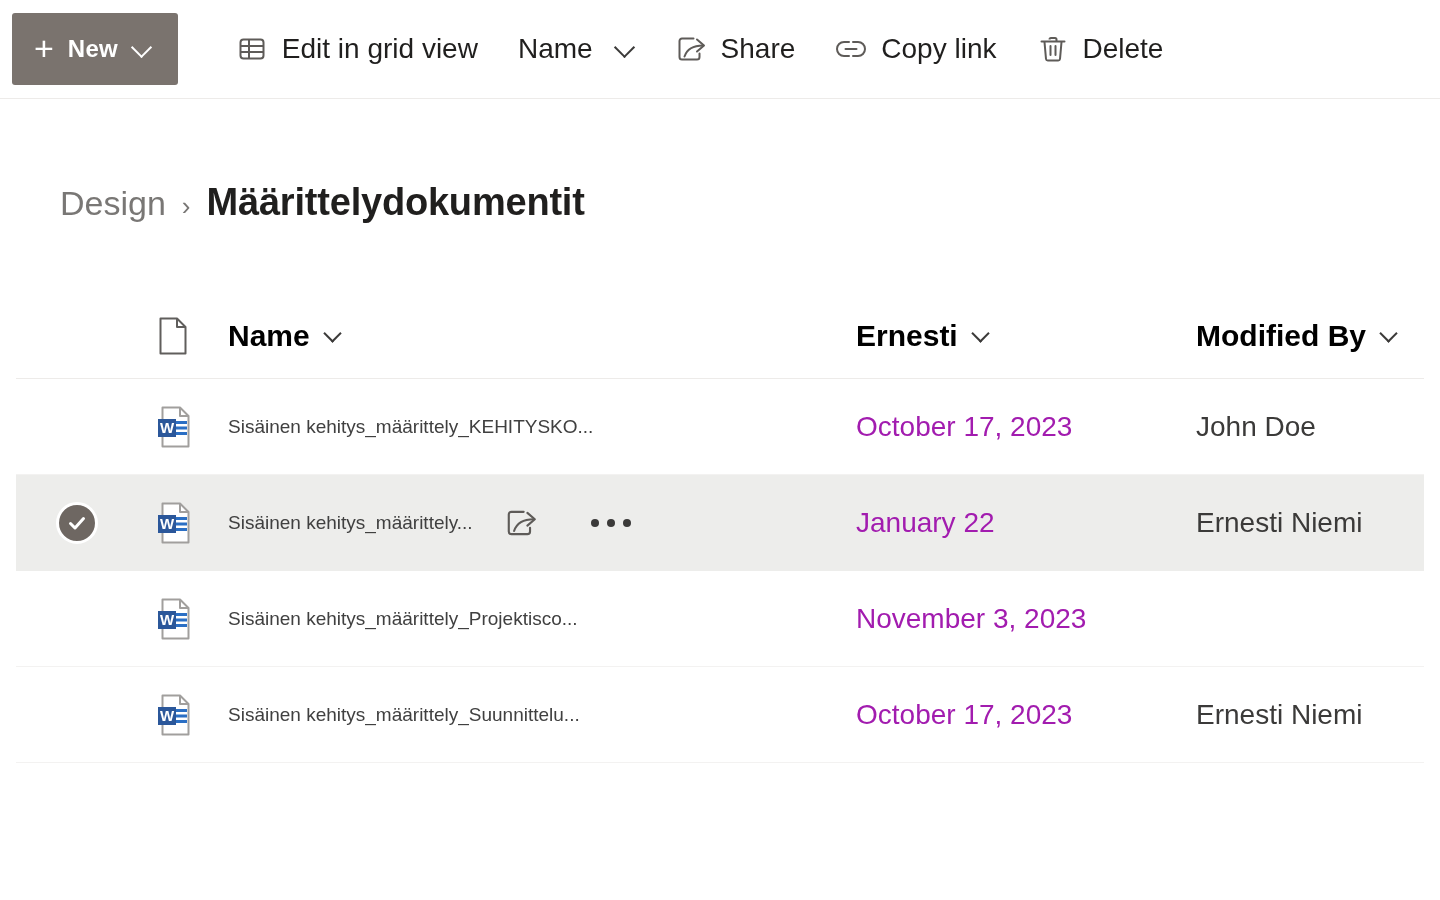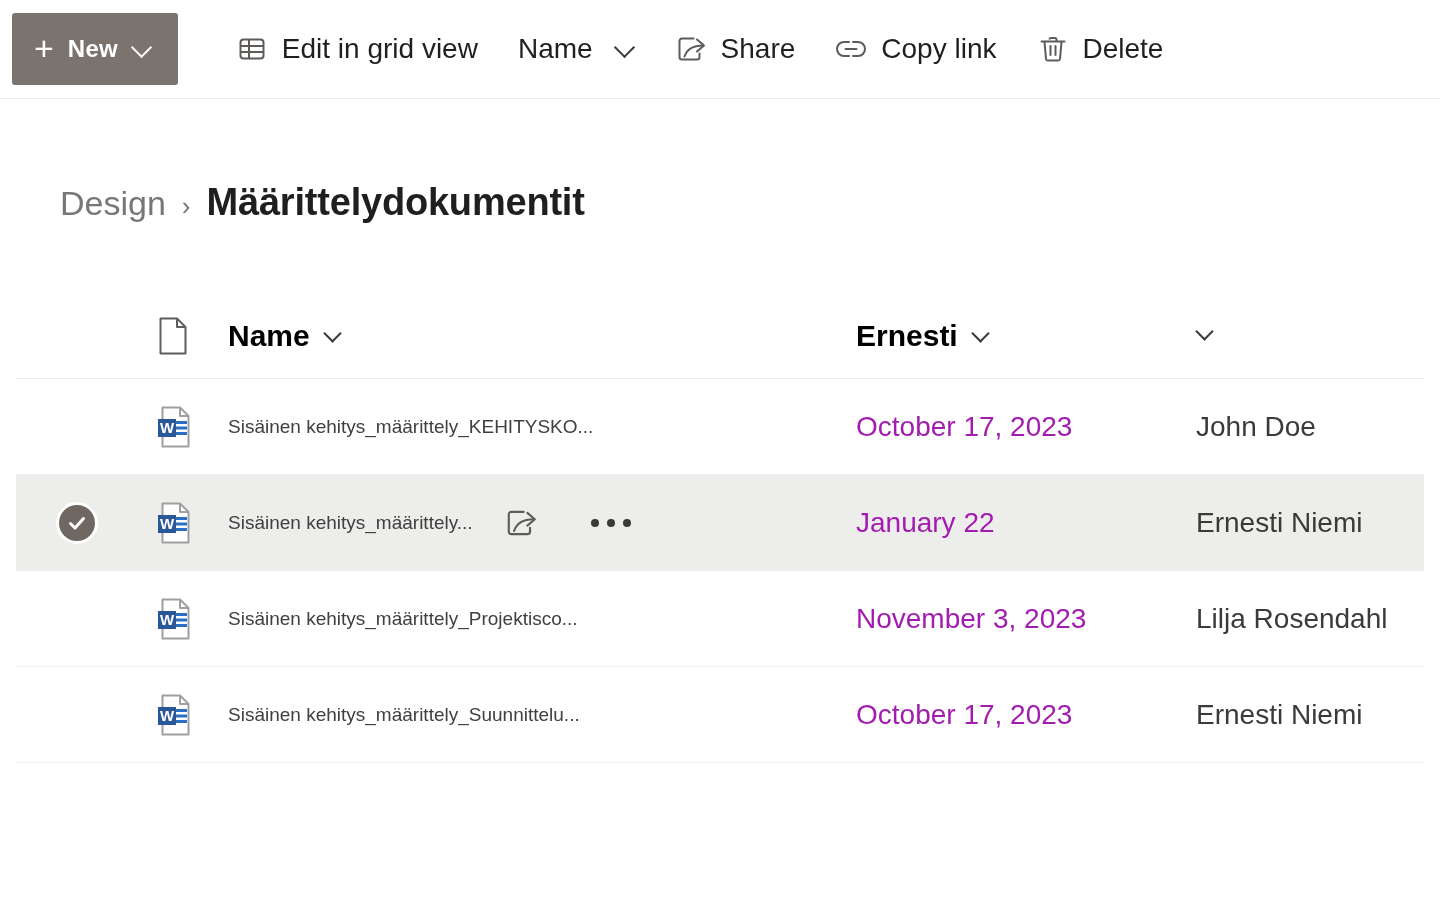--- a/index.html
+++ b/index.html
@@ -348,20 +348,21 @@
       </span>
     </div>
     <div class="col-modified">
       <span class="hdr-text">
         <span>Ernesti</span>
         <span class="chevron" style="color:#3b3a39;"></span>
       </span>
     </div>
     <div class="col-modifiedby">
       <span class="hdr-text">
+        <span>Modified By</span>
         <span class="chevron" style="color:#3b3a39;"></span>
       </span>
     </div>
   </div>
 
   <div class="row data">
     <div class="col-check"></div>
     <div class="col-icon">
       <span class="icn">
         <svg width="38" height="44" viewBox="0 0 38 44">
@@ -448,23 +449,20 @@
           <text x="11" y="28" font-family="Liberation Sans, sans-serif" font-size="15" font-weight="700" fill="#ffffff" text-anchor="middle">W</text>
         </svg>
       </span>
     </div>
     <div class="col-name">
       <span class="file-name">Sisäinen kehitys_määrittely_Projektisco...</span>
     </div>
     <div class="col-modified">
       <span class="cell-text">November 3, 2023</span>
     </div>
-    <div class="col-modifiedby">
-      <span class="cell-text dark">Lilja Rosendahl</span>
-    </div>
   </div>
 
   <div class="row data">
     <div class="col-check"></div>
     <div class="col-icon">
       <span class="icn">
         <svg width="38" height="44" viewBox="0 0 38 44">
           <path d="M6.5 2.5 H24 L32.5 11 V41.5 H6.5 Z" fill="#ffffff" stroke="#a19f9d" stroke-width="2" stroke-linejoin="round"></path>
           <path d="M24 2.5 V11 H32.5" fill="none" stroke="#a19f9d" stroke-width="2" stroke-linejoin="round"></path>
           <rect x="19" y="16" width="12" height="3" fill="#2b6fc4"></rect>

